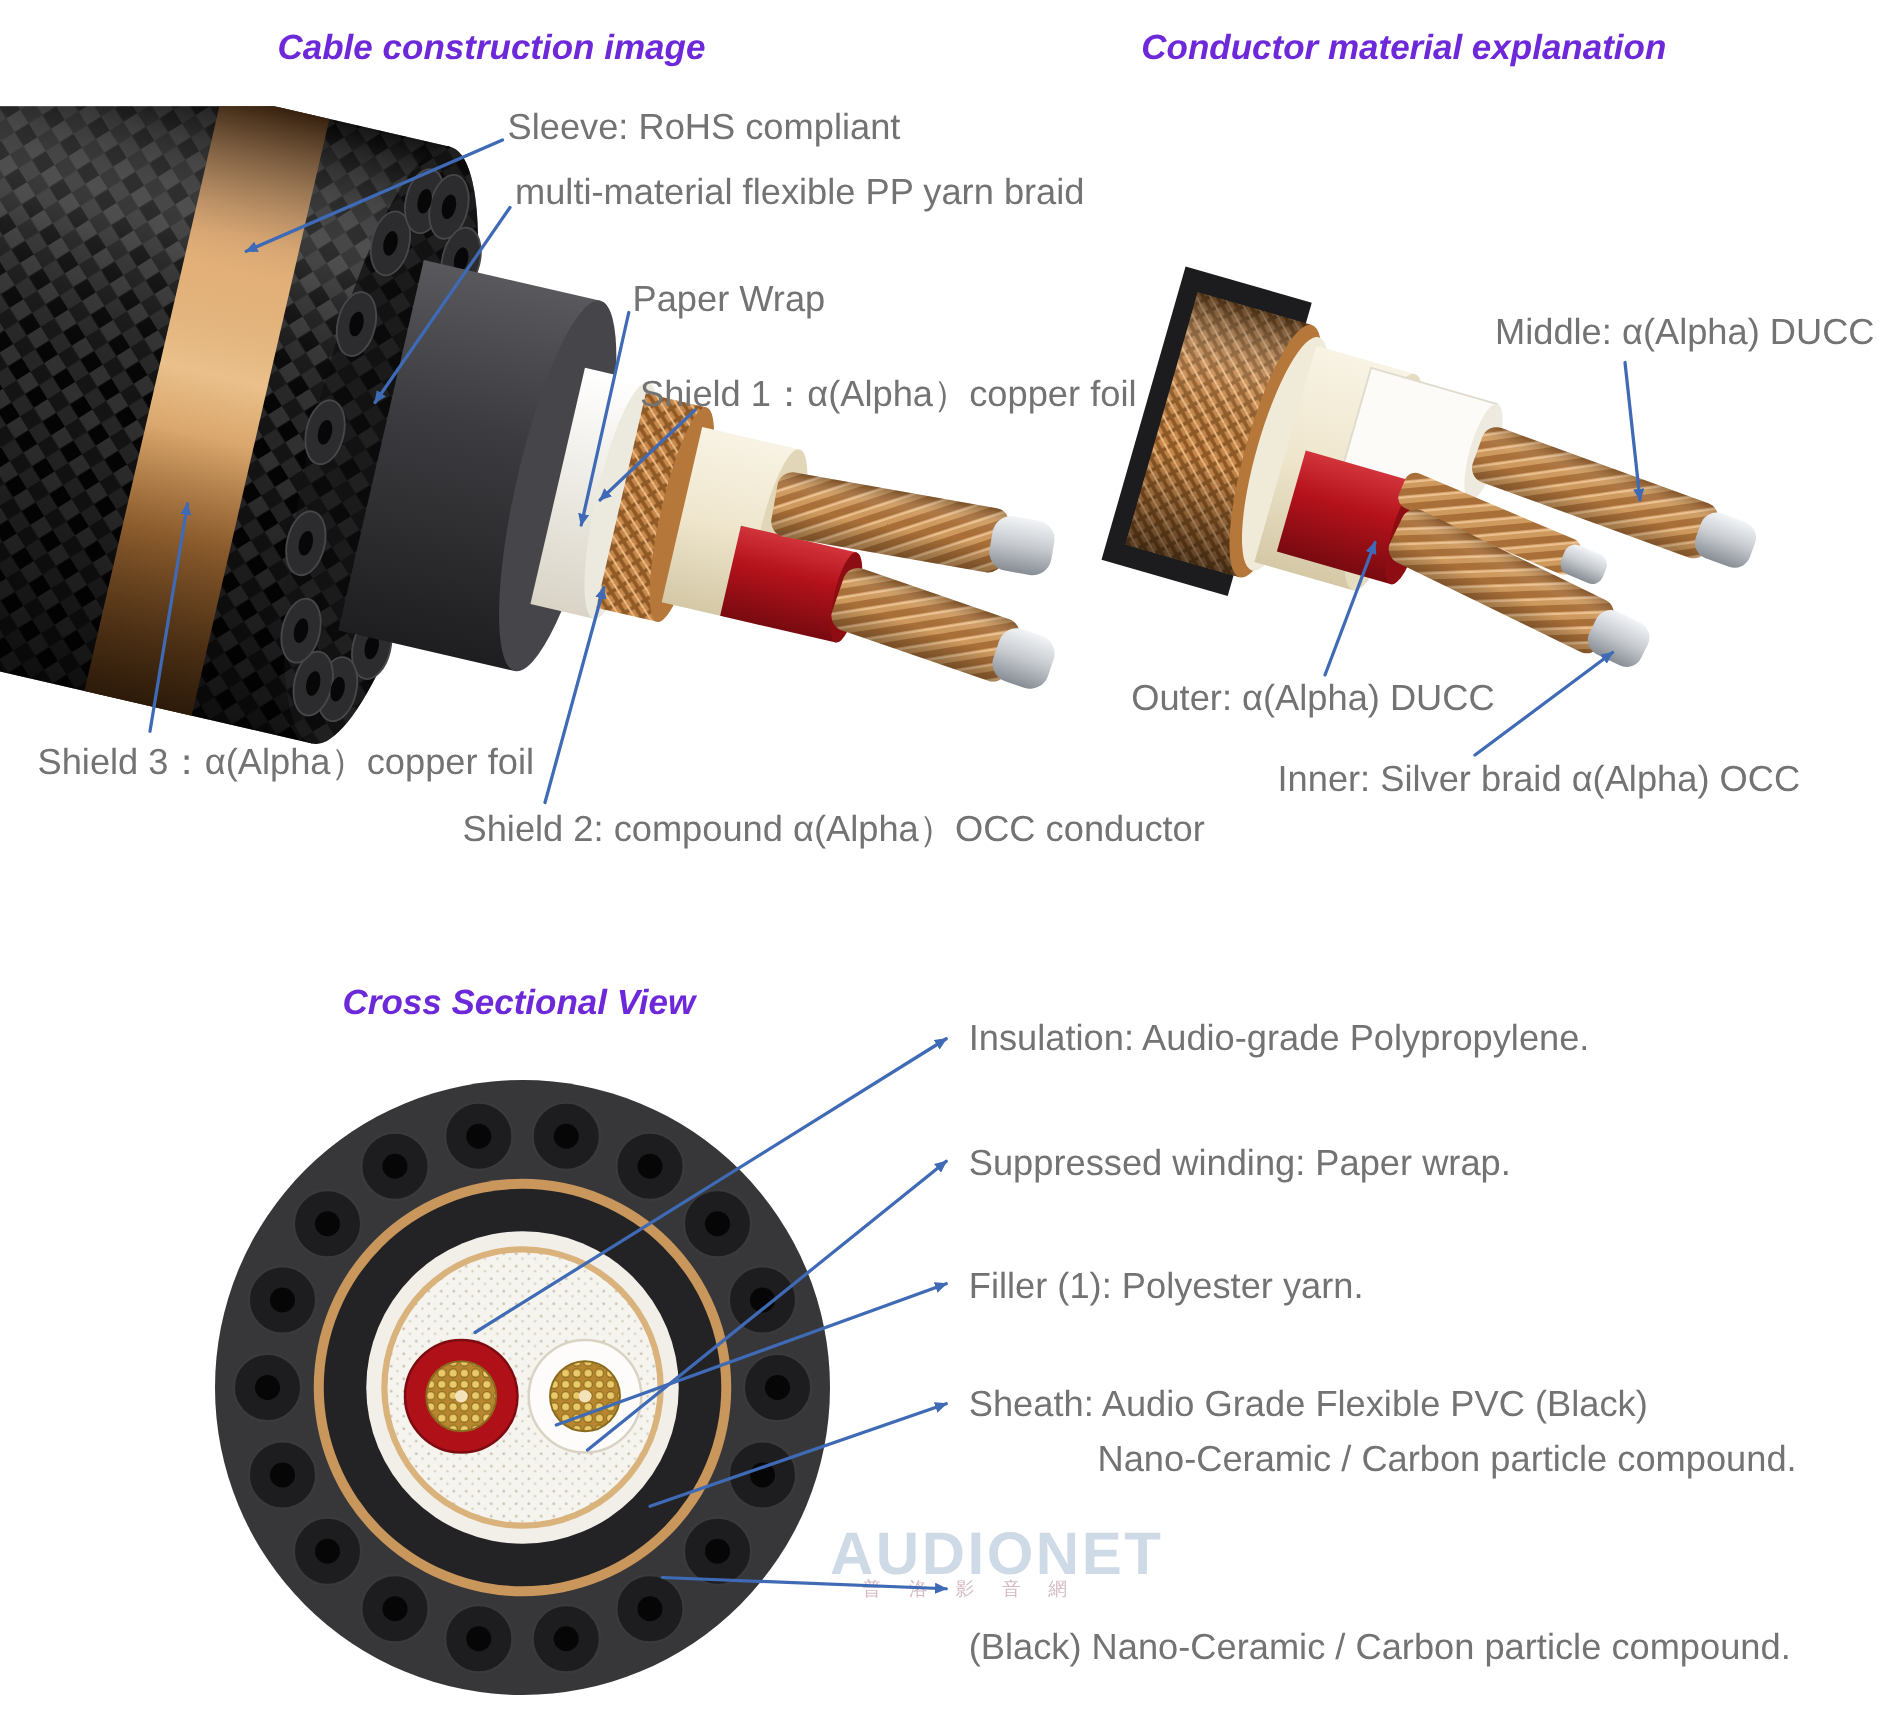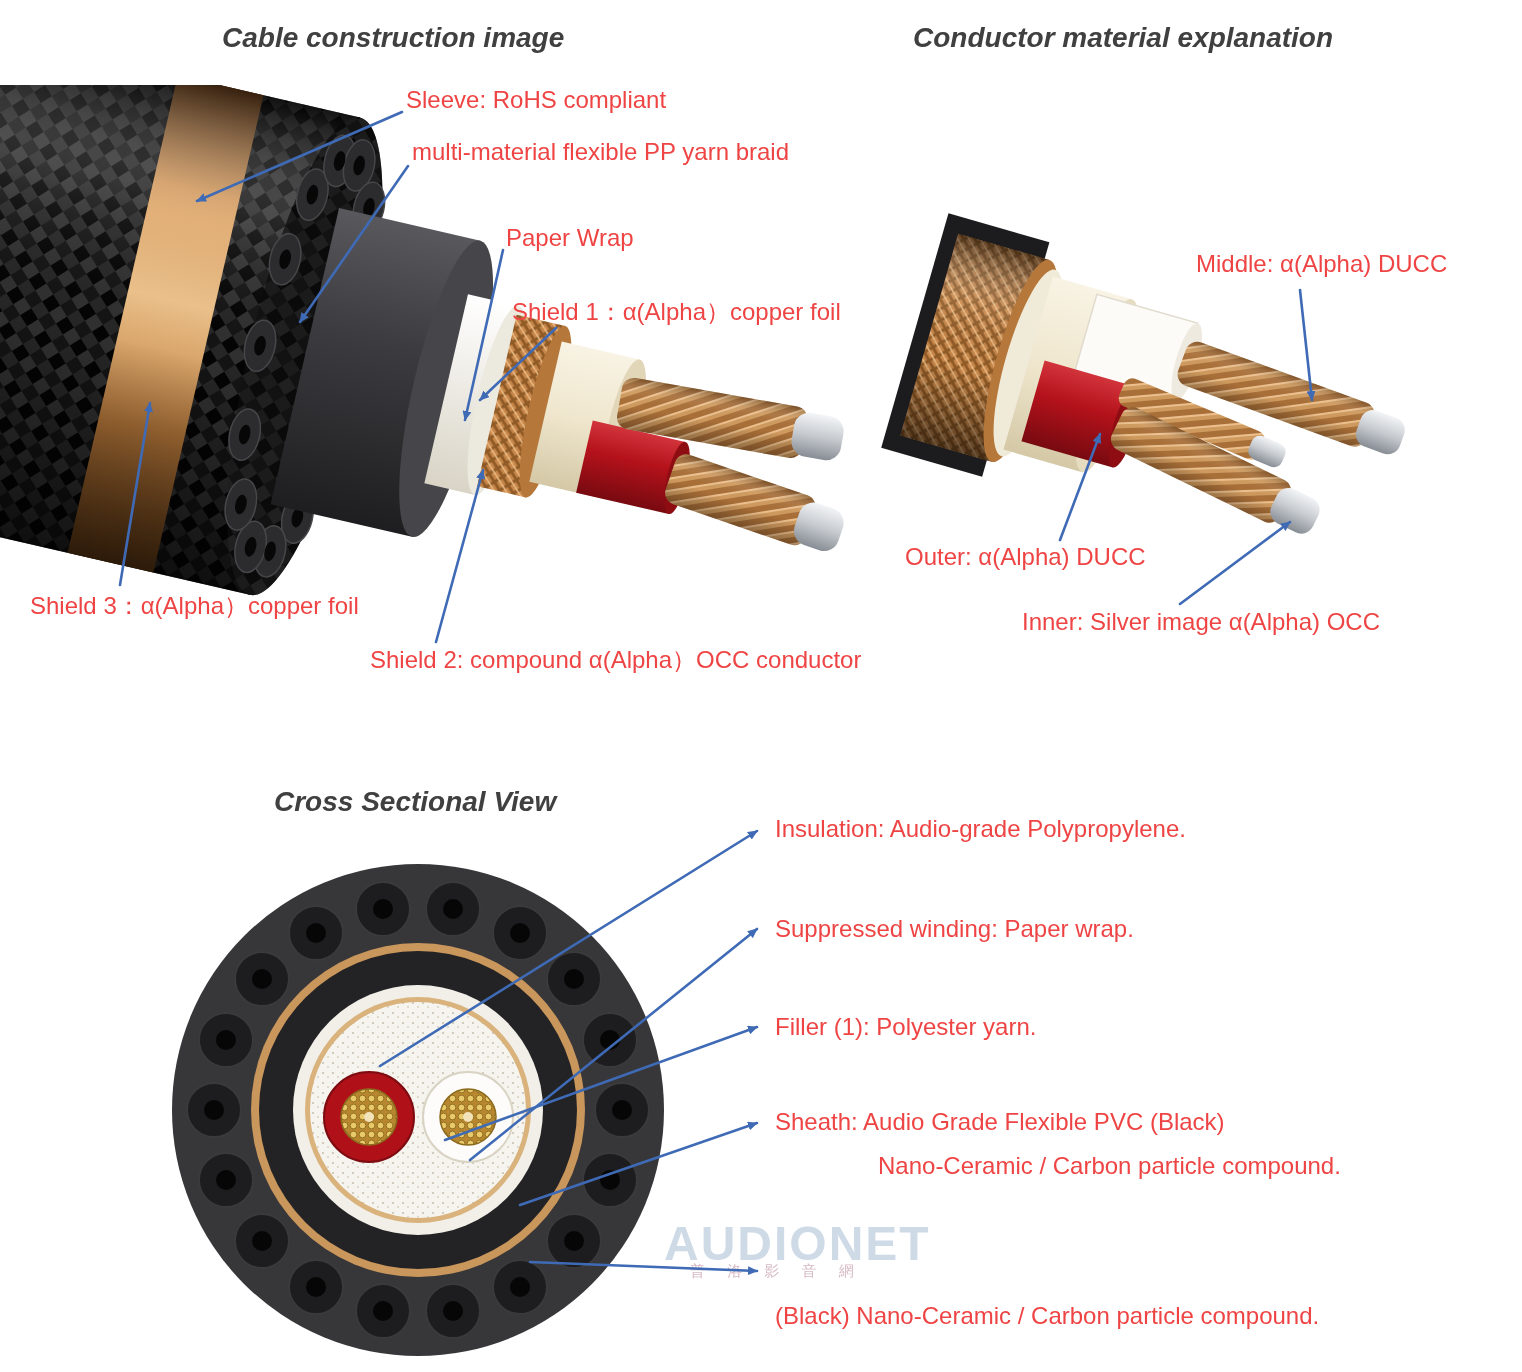--- a/index.html
+++ b/index.html
@@ -1,22 +1,22 @@
 <!DOCTYPE html>
 <html><head>
 <meta charset="utf-8">
 <style>
   *{margin:0;padding:0;box-sizing:border-box}
   html,body{background:#ffffff}
   body{width:1522px;height:1372px;position:relative;overflow:hidden;
        font-family:"Liberation Sans",sans-serif;color:#141414}
   .stage{position:absolute;left:0;top:0;width:1522px;height:1372px}
   .title{position:absolute;font-size:28px;font-weight:bold;font-style:italic;
-         white-space:nowrap;z-index:6;color:#404040}
-  .lbl{position:absolute;font-size:24px;white-space:nowrap;z-index:6;color:#ef4444}
+         white-space:nowrap;z-index:6;color:#6d28d9}
+  .lbl{position:absolute;font-size:29px;white-space:nowrap;z-index:6;color:#737373}
   .illus{position:absolute;z-index:1}
   #arrows{position:absolute;left:0;top:0;z-index:4;pointer-events:none}
   .wm1{position:absolute;left:664px;top:1216px;font-size:48px;font-weight:bold;
        letter-spacing:2px;color:#c7d4e3;opacity:.85;z-index:2}
   .wm2{position:absolute;left:690px;top:1262px;font-size:15px;letter-spacing:9px;
        color:#d2b4bf;opacity:.9;z-index:2}
 </style>
 </head>
 <body>
 
@@ -325,21 +325,21 @@
 
   <div class="lbl" style="left:406px;top:86px">Sleeve: RoHS compliant</div>
   <div class="lbl" style="left:412px;top:138px">multi-material flexible PP yarn braid</div>
   <div class="lbl" style="left:506px;top:224px">Paper Wrap</div>
   <div class="lbl" style="left:512px;top:296px">Shield 1：α(Alpha）copper foil</div>
   <div class="lbl" style="left:30px;top:590px">Shield 3：α(Alpha）copper foil</div>
   <div class="lbl" style="left:370px;top:644px">Shield 2: compound α(Alpha）OCC conductor</div>
 
   <div class="lbl" style="left:1196px;top:250px">Middle: α(Alpha) DUCC</div>
   <div class="lbl" style="left:905px;top:543px">Outer: α(Alpha) DUCC</div>
-  <div class="lbl" style="left:1022px;top:608px">Inner: Silver image α(Alpha) OCC</div>
+  <div class="lbl" style="left:1022px;top:608px">Inner: Silver braid α(Alpha) OCC</div>
 
   <div class="lbl" style="left:775px;top:815px">Insulation: Audio-grade Polypropylene.</div>
   <div class="lbl" style="left:775px;top:915px">Suppressed winding: Paper wrap.</div>
   <div class="lbl" style="left:775px;top:1013px">Filler (1): Polyester yarn.</div>
   <div class="lbl" style="left:775px;top:1108px">Sheath: Audio Grade Flexible PVC (Black)</div>
   <div class="lbl" style="left:878px;top:1152px">Nano-Ceramic / Carbon particle compound.</div>
   <div class="lbl" style="left:775px;top:1302px">(Black) Nano-Ceramic / Carbon particle compound.</div>
 
   <div class="wm1">AUDIONET</div>
   <div class="wm2">普 洛 影 音 網</div>

